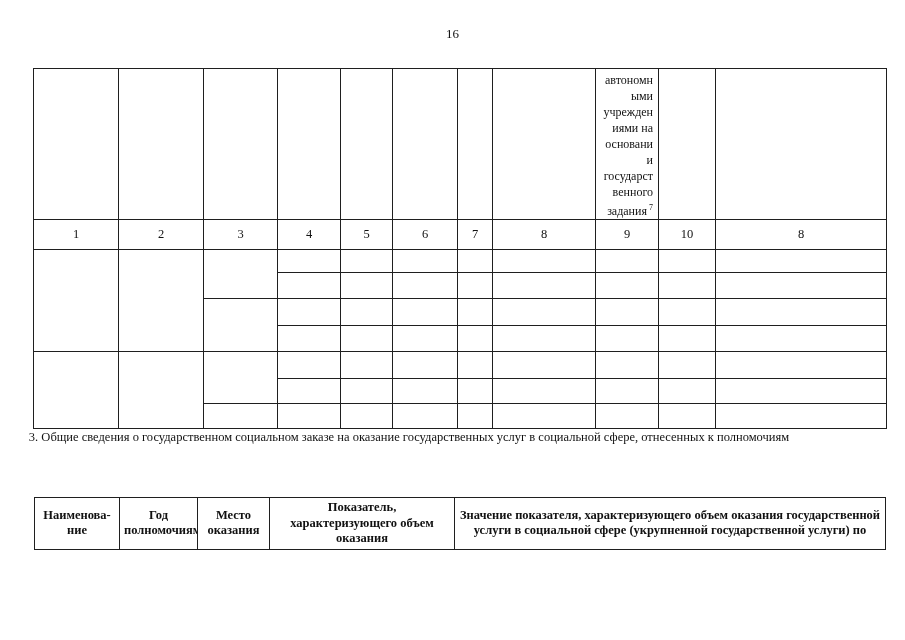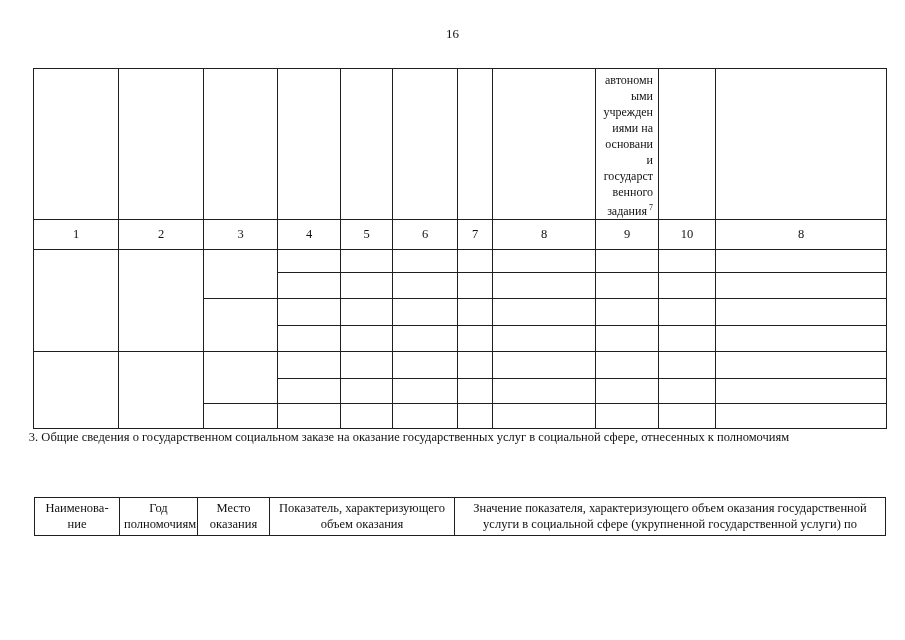--- a/index.html
+++ b/index.html
@@ -36,21 +36,21 @@
   .gb{border-bottom-color:#9a9a9a;}
   .gt{border-top-color:#9a9a9a;}
 
   
   .s3{
     position:absolute;top:429px;left:0;width:818px;
     text-align:center;font-size:12.5px;line-height:17px;
   }
 
   
-  .t2{left:34px;top:497px;width:851px;}
+  .t2{left:34px;top:497px;width:851px;font-weight:bold;}
   .t2 tr{height:38px;}
   .t2 td{
     border:1px solid #1f1f1f;
     text-align:center;vertical-align:middle;
     font-size:12.5px;line-height:15.5px;
     padding:2px 4px;
   }
 </style>
 </head>
 <body>

